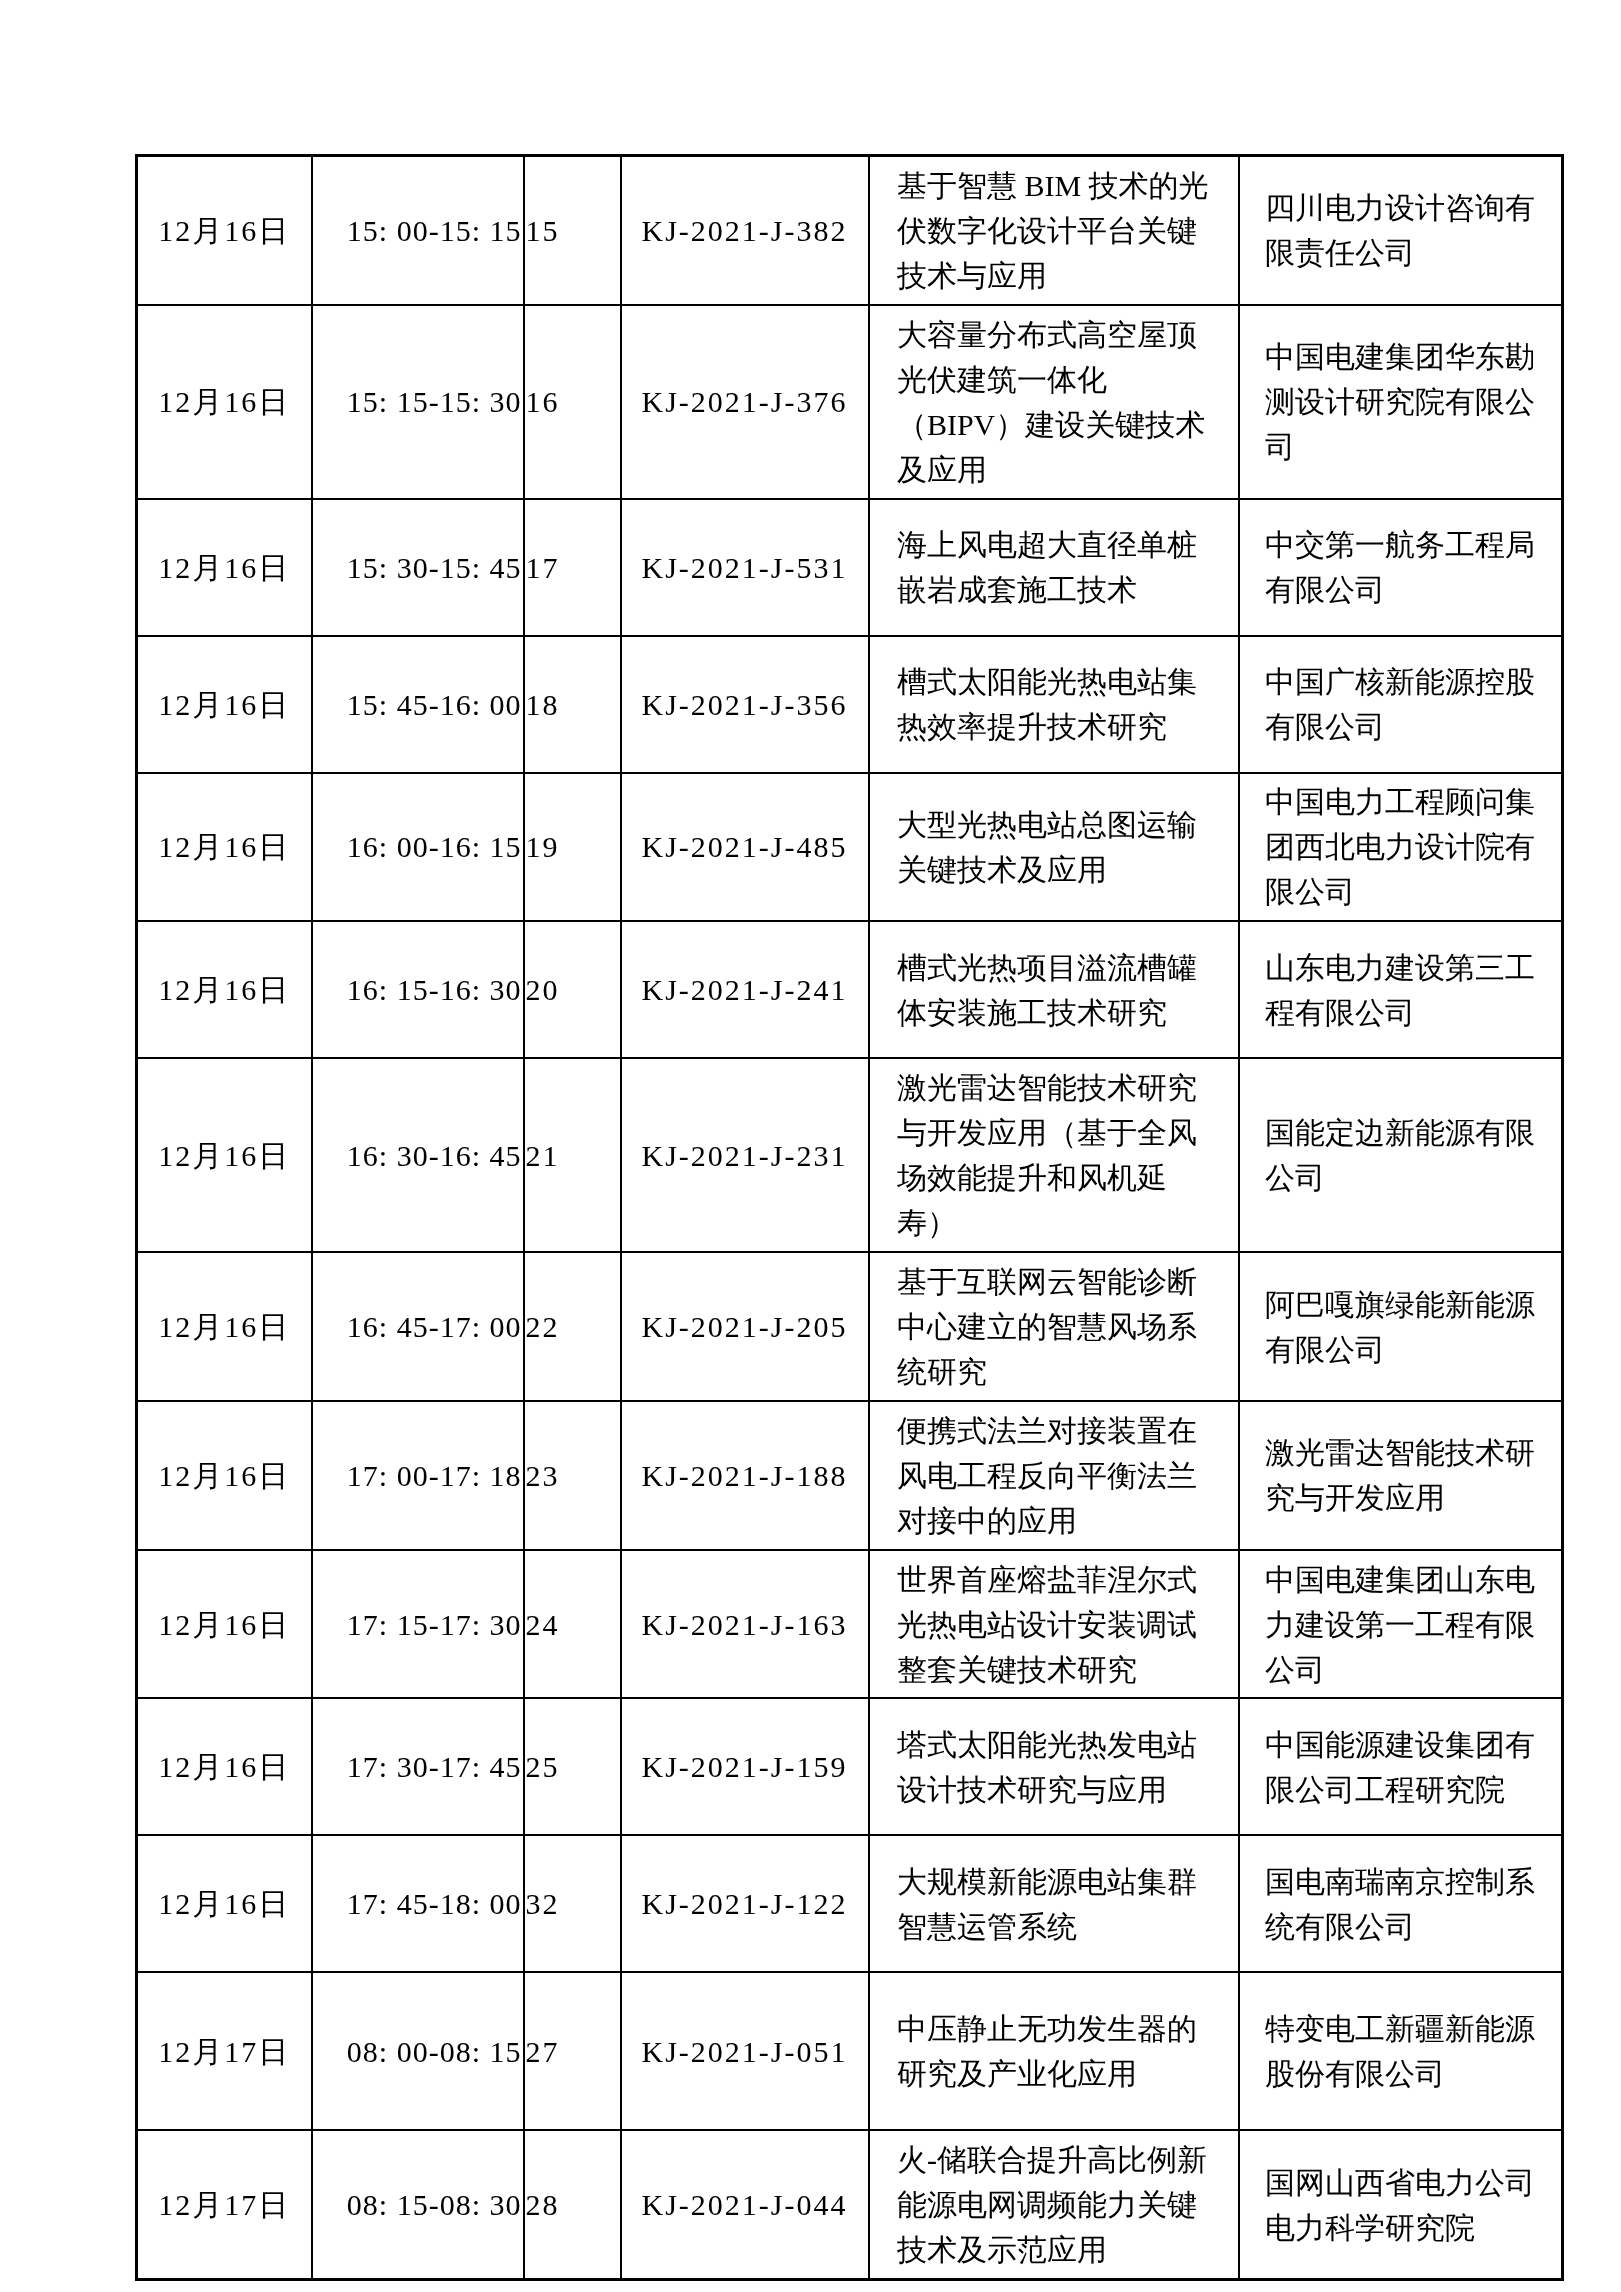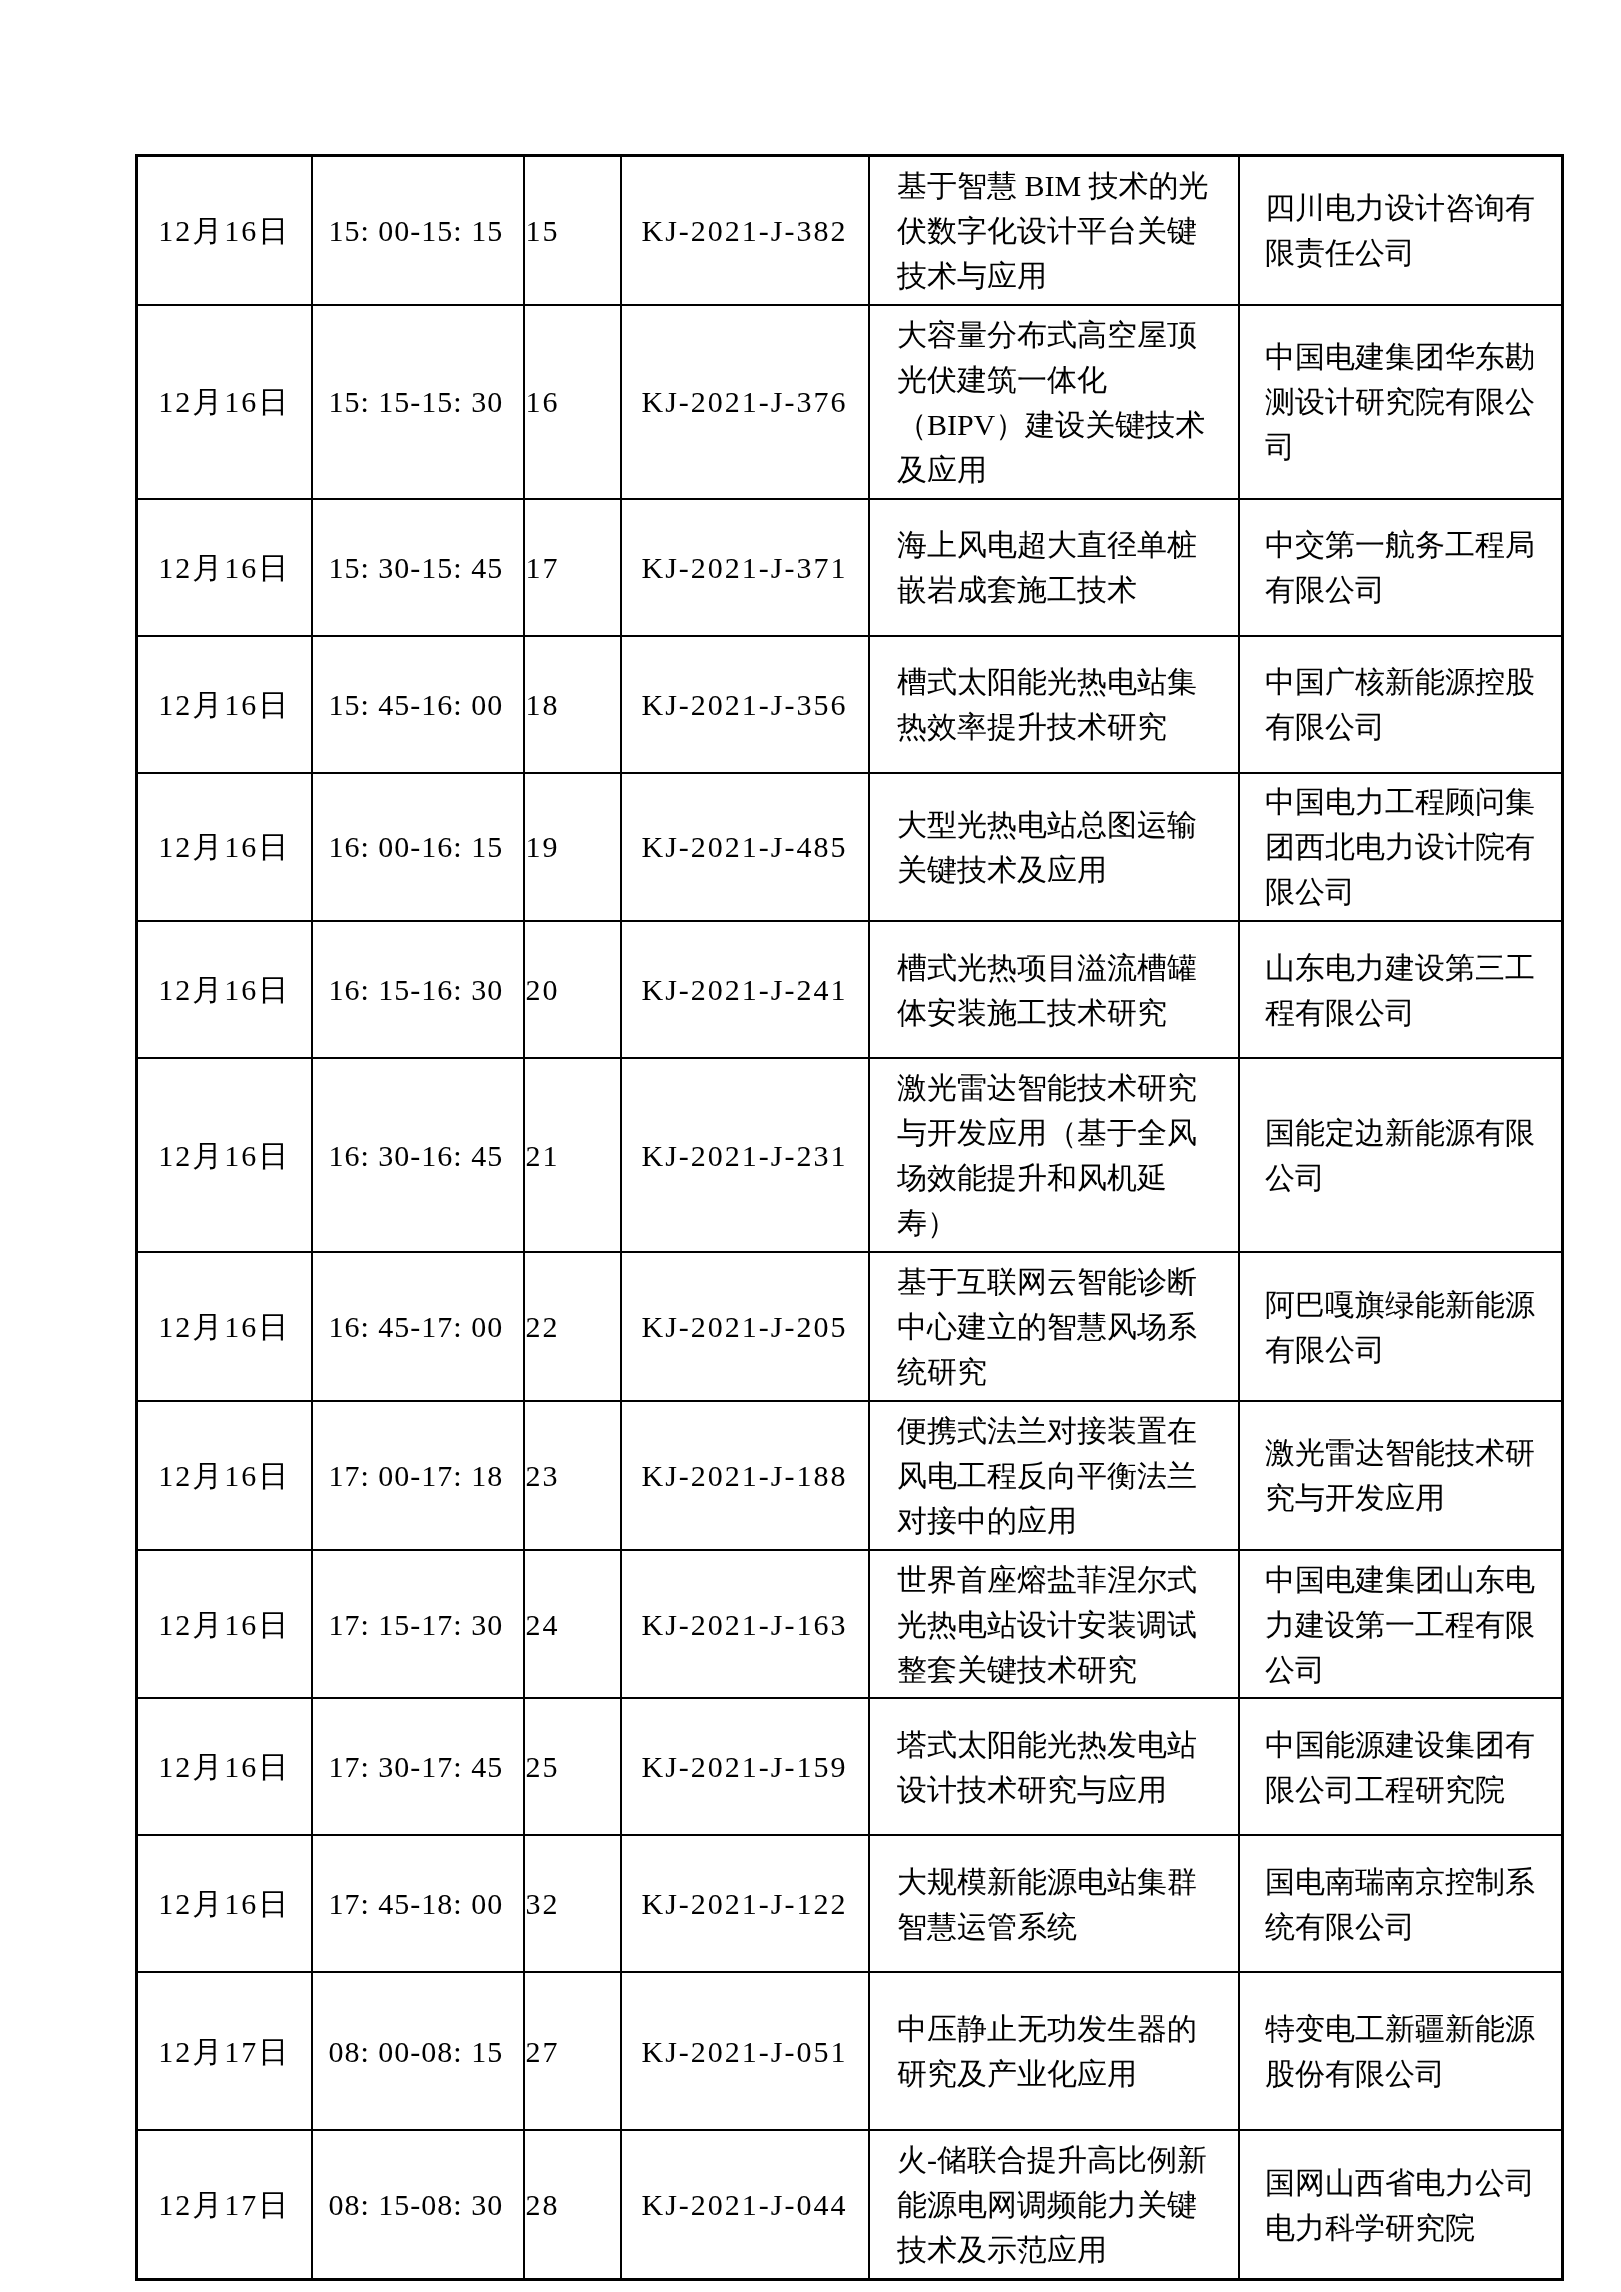--- a/index.html
+++ b/index.html
@@ -36,21 +36,21 @@
     font-size: 30px;
     line-height: 45px;
     color: #000000;
     overflow: hidden;
   }
   table.schedule tr { height: 137px; }
   table.schedule tr:nth-child(7)  { height: 173px; }
   table.schedule tr:nth-child(13) { height: 158px; }
 
   td.c-date   { text-align: center; letter-spacing: 2px; }
-  td.c-time   { text-align: left; letter-spacing: 1px; padding-left: 16px; }
+  td.c-time   { text-align: right; letter-spacing: 1px; padding-left: 16px; }
   td.c-num    { text-align: left; letter-spacing: 2px; font-family: Liberation Serif, serif; }
   td.c-code   { text-align: center; letter-spacing: 2px; }
   td.c-title  { text-align: left; padding: 5.9px 25.5px 5.9px 27.4px; }
   td.c-org    { text-align: left; padding: 5.9px 11.8px 5.9px 25.5px; }
 </style>
 </head>
 <body>
 
 <div class="page">
   <table class="schedule">
@@ -76,21 +76,21 @@
     <td class="c-time">15: 15-15: 30</td>
     <td class="c-num">16</td>
     <td class="c-code">KJ-2021-J-376</td>
     <td class="c-title">大容量分布式高空屋顶光伏建筑一体化（BIPV）建设关键技术及应用</td>
     <td class="c-org">中国电建集团华东勘测设计研究院有限公司</td>
   </tr>
         <tr>
     <td class="c-date">12月16日</td>
     <td class="c-time">15: 30-15: 45</td>
     <td class="c-num">17</td>
-    <td class="c-code">KJ-2021-J-371</td>
+    <td class="c-code">KJ-2021-J-531</td>
     <td class="c-title">海上风电超大直径单桩嵌岩成套施工技术</td>
     <td class="c-org">中交第一航务工程局有限公司</td>
   </tr>
         <tr>
     <td class="c-date">12月16日</td>
     <td class="c-time">15: 45-16: 00</td>
     <td class="c-num">18</td>
     <td class="c-code">KJ-2021-J-356</td>
     <td class="c-title">槽式太阳能光热电站集热效率提升技术研究</td>
     <td class="c-org">中国广核新能源控股有限公司</td>

